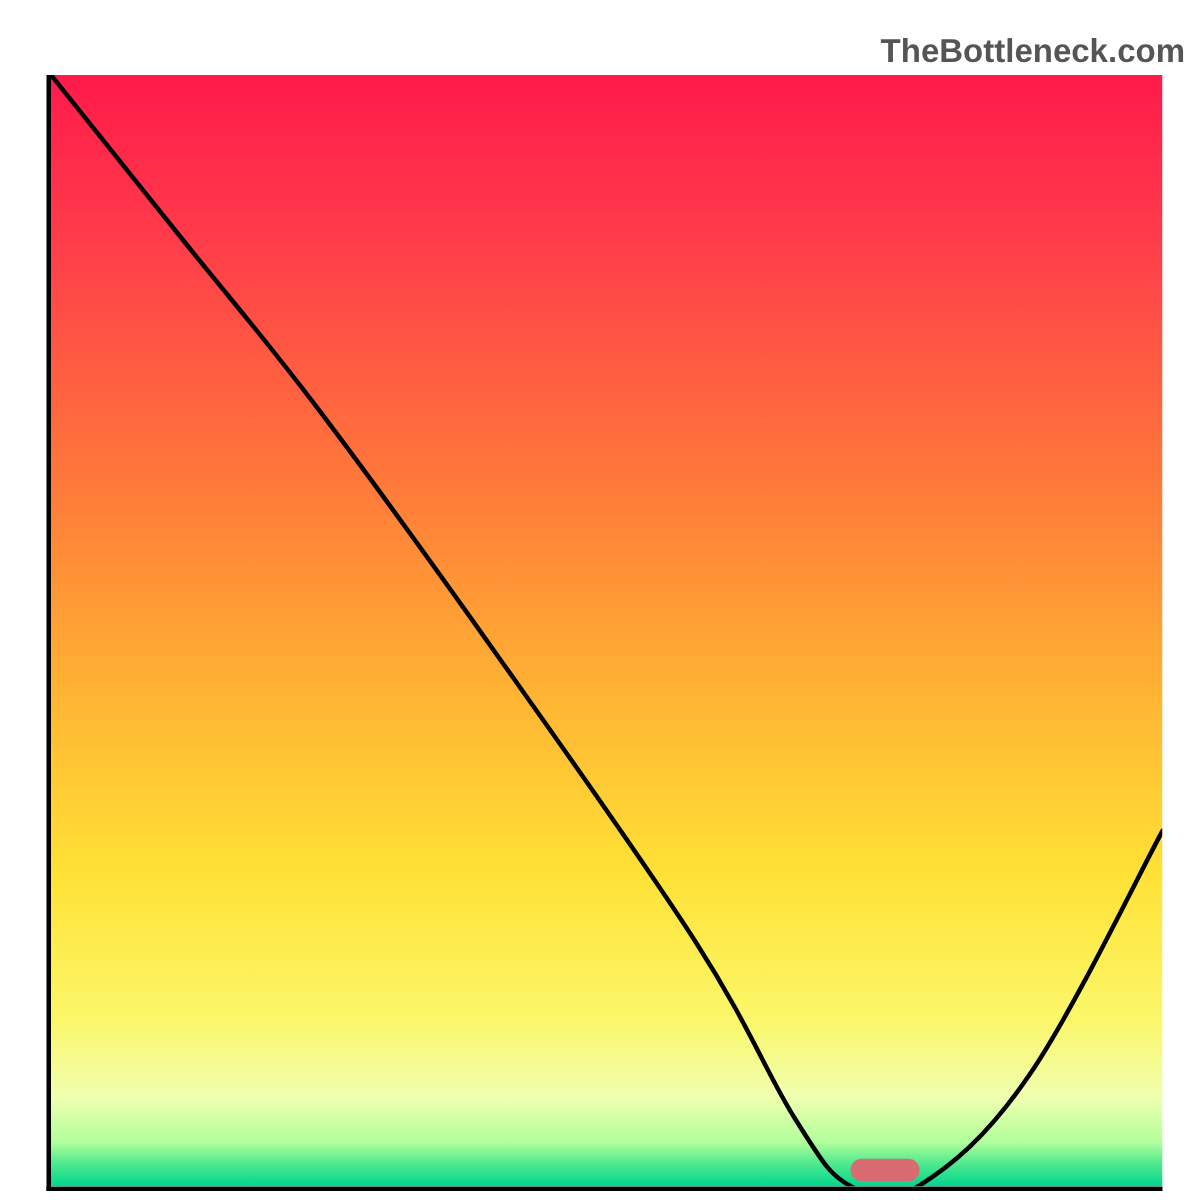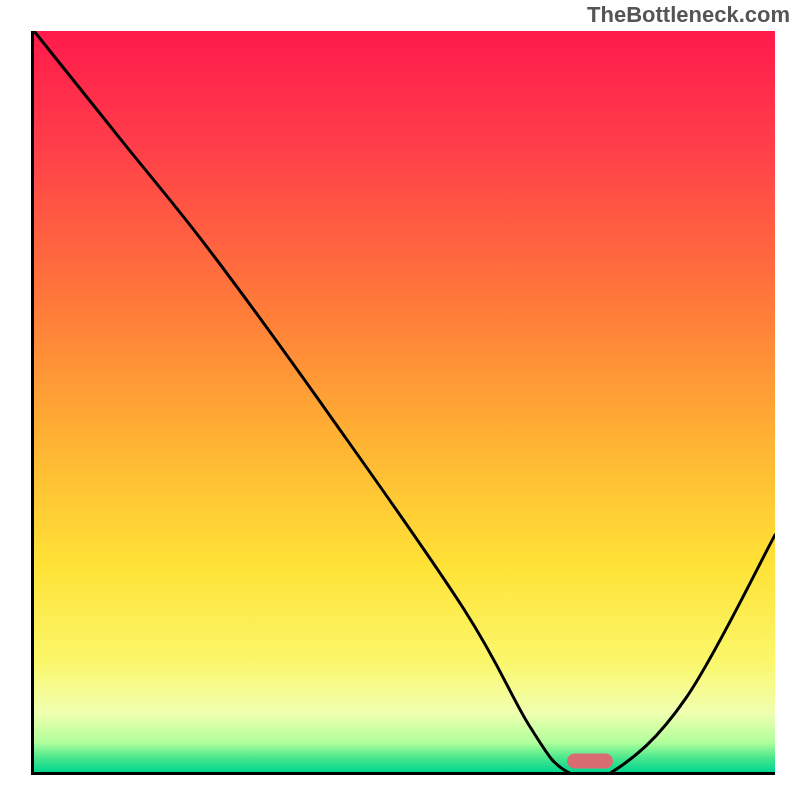--- a/index.html
+++ b/index.html
@@ -7,20 +7,21 @@
     padding: 0;
     width: 800px;
     height: 800px;
     background: #ffffff;
     font-family: Arial, Helvetica, sans-serif;
   }
   .chart-wrap {
     position: relative;
     width: 800px;
     height: 596px;
+    margin-top: 19px;
   }
   .watermark {
     position: absolute;
     top: 2px;
     right: 10px;
     font-size: 22px;
     font-weight: bold;
     color: #555;
     letter-spacing: 0;
   }

